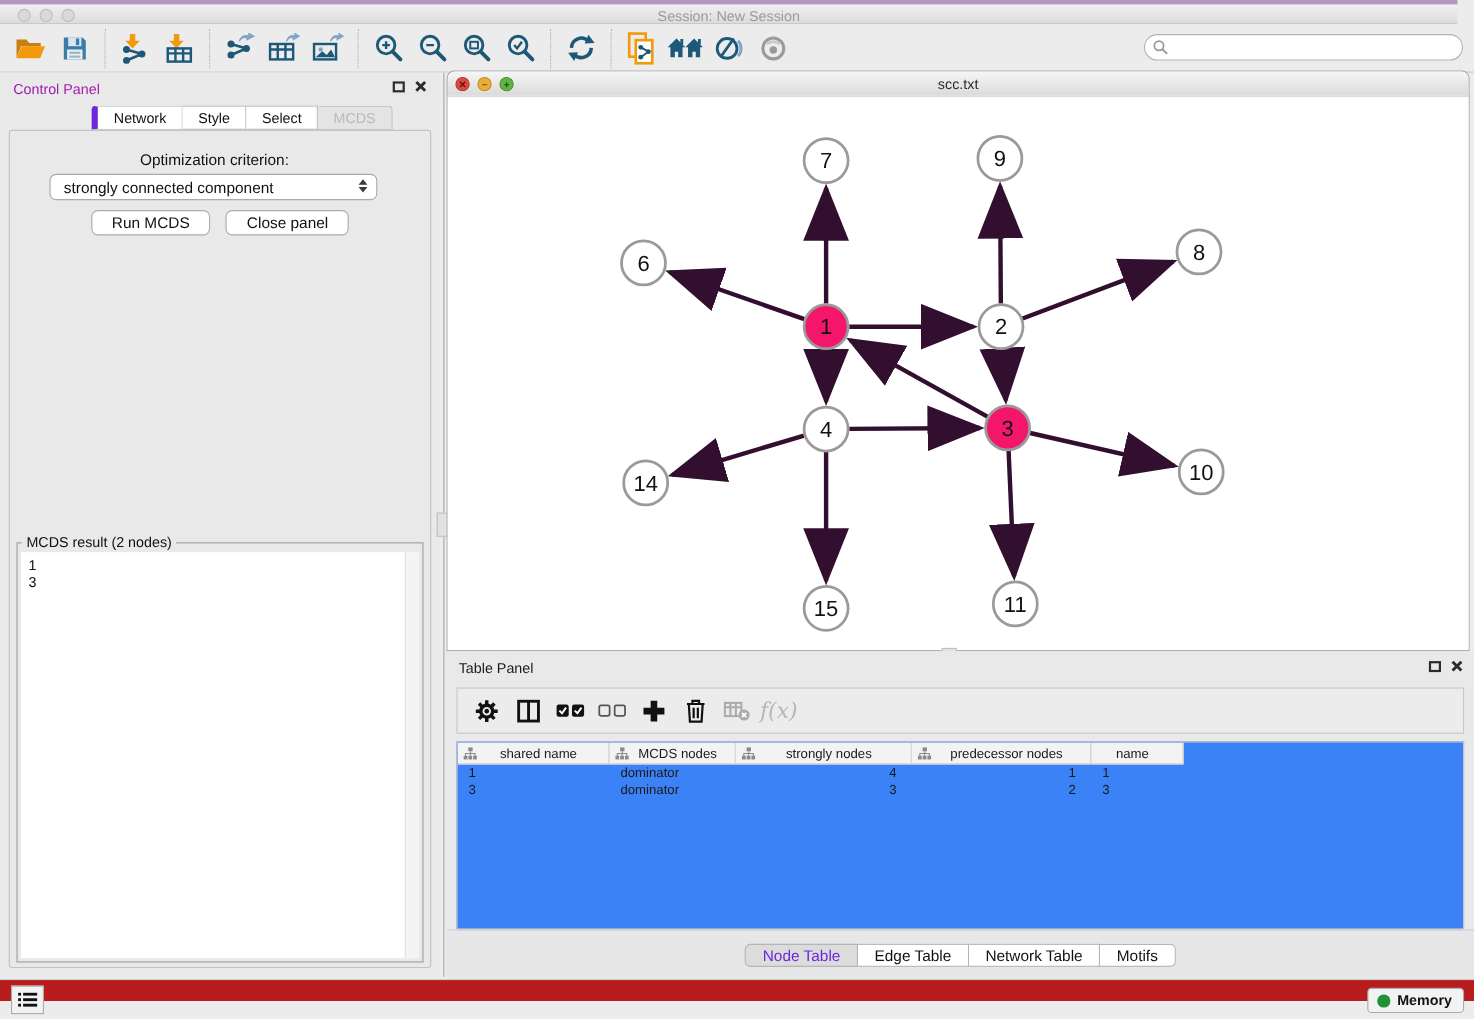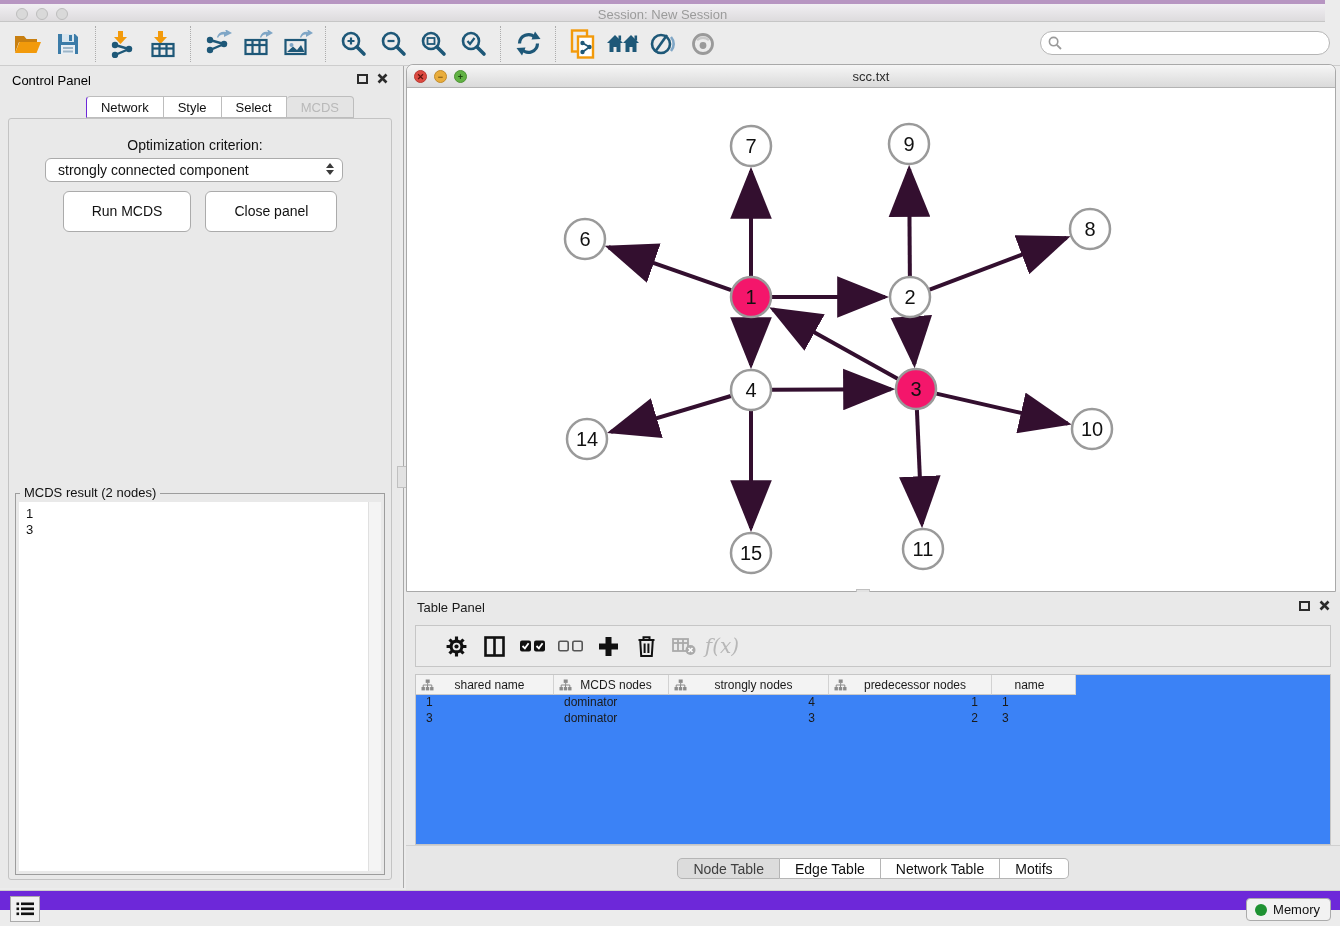--- a/index.html
+++ b/index.html
@@ -25,43 +25,43 @@
   .search-wrap { position:absolute; right:10px; top:9px; width:290px; height:24px;
     background:#fff; border:1px solid #b5b5b5; border-radius:12px;
     display:flex; align-items:center; padding-left:7px; }
   .search-wrap input { border:none; outline:none; flex:1; height:20px; font-size:13px;
     background:transparent; margin-left:5px; font-family:"Liberation Sans",sans-serif; }
 
   
   .control-panel { position:absolute; left:0; top:66px; width:400px; height:822px;
     background:#e9e9e9; }
   .cp-header { position:absolute; left:0; top:0; right:0; height:28px; }
-  .cp-title { position:absolute; left:12px; top:7px; font-size:13px; color:#000000; }
+  .cp-title { position:absolute; left:12px; top:7px; font-size:13px; color:#a21caf; }
   .win-mini-btns { position:absolute; right:12px; top:7px; display:flex; gap:9px; align-items:center; }
   .float-box { width:11px; height:10px; border:2px solid #2b2b2b; background:transparent; }
   .cp-tabs { position:absolute; left:0; top:30px; right:0; height:22px;
     display:flex; justify-content:center; }
   .cp-tab { height:22px; padding:0 14px; background:#fff; border:1px solid #bdbdbd;
     border-left:none; font-size:13px; line-height:21px; color:#111; }
-  .cp-tab:first-child { border-left:1px solid #6d28d9; border-radius:4px 0 0 0;margin-left:40px; }
+  .cp-tab:first-child { border-left:6px solid #6d28d9; border-radius:4px 0 0 0;margin-left:40px; }
   .cp-tab:last-child { border-radius:0 4px 0 0; }
   .cp-tab.active { background:#e4e4e4; color:#b9b9b9; border-radius:4px 4px 0 0; }
   .cp-content { position:absolute; left:8px; top:52px; right:8px; bottom:8px;
     border:1px solid #c3c3c3; border-radius:3px; background:#e9e9e9; }
   .opt-label { position:absolute; left:0; right:10px; top:18px; text-align:center;
     font-size:14px; color:#111; }
   .combo { position:absolute; left:36px; right:48px; top:39px; height:24px;
     background:#fff; border:1px solid #ababab; border-radius:6px;
     font-size:14px; line-height:22px; padding-left:12px; color:#111; }
   .combo .stepper { position:absolute; right:8px; top:4px; display:flex; flex-direction:column; gap:2px; }
   .combo .stepper i { width:0; height:0; border-left:4px solid transparent; border-right:4px solid transparent; }
   .combo .stepper i.up { border-bottom:5px solid #3a3a3a; }
   .combo .stepper i.down { border-top:5px solid #3a3a3a; }
   .cp-btn-row { position:absolute; left:0; right:0; top:72px; display:flex; justify-content:center; gap:14px; }
-  .mac-btn { height:41px; padding:0 28px; background:#fff; border:1px solid #ababab;
+  .mac-btn { height:23px; padding:0 18px; background:#fff; border:1px solid #ababab;
     border-radius:6px; font-size:14px; color:#111; line-height:21px;
     font-family:"Liberation Sans",sans-serif; }
   .result-fieldset { position:absolute; left:6px; right:6px; top:374px; bottom:4px;
     border:1px solid #9d9d9d; }
   .result-legend { position:absolute; left:4px; top:-9px; background:#e9e9e9;
     padding:0 4px; font-size:13px; color:#111; }
   .result-area { position:absolute; left:3px; right:3px; top:8px; bottom:3px;
     background:#fff; }
   .result-lines { padding:4px 0 0 7px; font-size:13px; line-height:16px; color:#111; }
   .result-scrollbar { position:absolute; right:0; top:0; bottom:0; width:13px;
@@ -92,21 +92,21 @@
   .net-canvas { position:absolute; left:0; top:23px; right:0; bottom:0; background:#fff; }
   .net-canvas svg { display:block; }
 
   
   .table-panel { position:absolute; left:406px; top:592px; width:934px; height:298px;
     background:#e9e9e9; }
   .tp-title { position:absolute; left:11px; top:8px; font-size:13px; color:#1a1a1a; }
   .tp-ctl { position:absolute; right:10px; top:8px; display:flex; gap:9px; align-items:center; }
   .tp-toolbar { position:absolute; left:9px; top:33px; right:9px; height:42px;
     background:#ececec; border:1px solid #c6c6c6; display:flex; align-items:center;
-    padding-left:24px; gap:6px; }
+    padding-left:10px; gap:6px; }
   .tp-tbtn { width:32px; height:32px; display:flex; align-items:center; justify-content:center; }
   .fx-label { font-family:"DejaVu Serif", serif; font-style:italic; font-size:20px; color:#b7b7b7; }
   .tp-table { position:absolute; left:9px; top:82px; right:9px; bottom:45px;
     background:#3b82f6; border:1px solid #c6c6c6; overflow:hidden; }
   .tp-head { display:flex; height:20px; }
   .tp-th { background:#f3f3f3; border-right:1px solid #d2d2d2; border-bottom:1px solid #c9c9c9;
     display:flex; align-items:center; font-size:12px; color:#1a1a1a; position:relative; }
   .tp-th .tree { margin-left:5px; }
   .tp-th .lbl { flex:1; text-align:center; padding-right:8px; }
   .tp-row { display:flex; height:16px; font-size:12px; color:#1a1a1a; }
@@ -115,25 +115,25 @@
   .al { padding-left:10px; text-align:left; }
   .ar { padding-right:14px; text-align:right; }
   .tp-bottom-strip { position:absolute; left:0; right:0; bottom:0; height:45px;
     background:#e7e7e7; border-top:1px solid #d0d0d0;
     display:flex; align-items:center; justify-content:center; }
   .tp-tabs { display:flex; }
   .tp-tab { height:21px; padding:0 15px; background:#fff; border:1px solid #b5b5b5;
     border-left:none; font-size:14px; line-height:20px; color:#111; }
   .tp-tab:first-child { border-left:1px solid #b5b5b5; border-radius:5px 0 0 5px; }
   .tp-tab:last-child { border-radius:0 5px 5px 0; }
-  .tp-tab.active { background:#dcdcdc; color:#404040; }
+  .tp-tab.active { background:#dcdcdc; color:#6d28d9; }
 
   
   .status-bar { position:absolute; left:0; top:890px; width:1340px; height:20px;
-    background:#6d28d9; border-top:1px solid #cdcdcd; }
+    background:#b91c1c; border-top:1px solid #cdcdcd;font-weight:bold; }
   .list-btn { position:absolute; left:10px; top:5px; width:30px; height:26px;
     background:#f2f2f2; border:1px solid #ababab; display:flex; align-items:center; justify-content:center; }
   .memory-btn { position:absolute; right:9px; top:7px; height:23px; padding:0 10px 0 8px;
     background:#f2f2f2; border:1px solid #ababab; border-radius:4px;
     display:flex; align-items:center; gap:6px; font-size:13px; color:#111; }
   .mem-dot { width:12px; height:12px; border-radius:50%; background:#1f9233; }
 </style>
 </head>
 <body>
 

